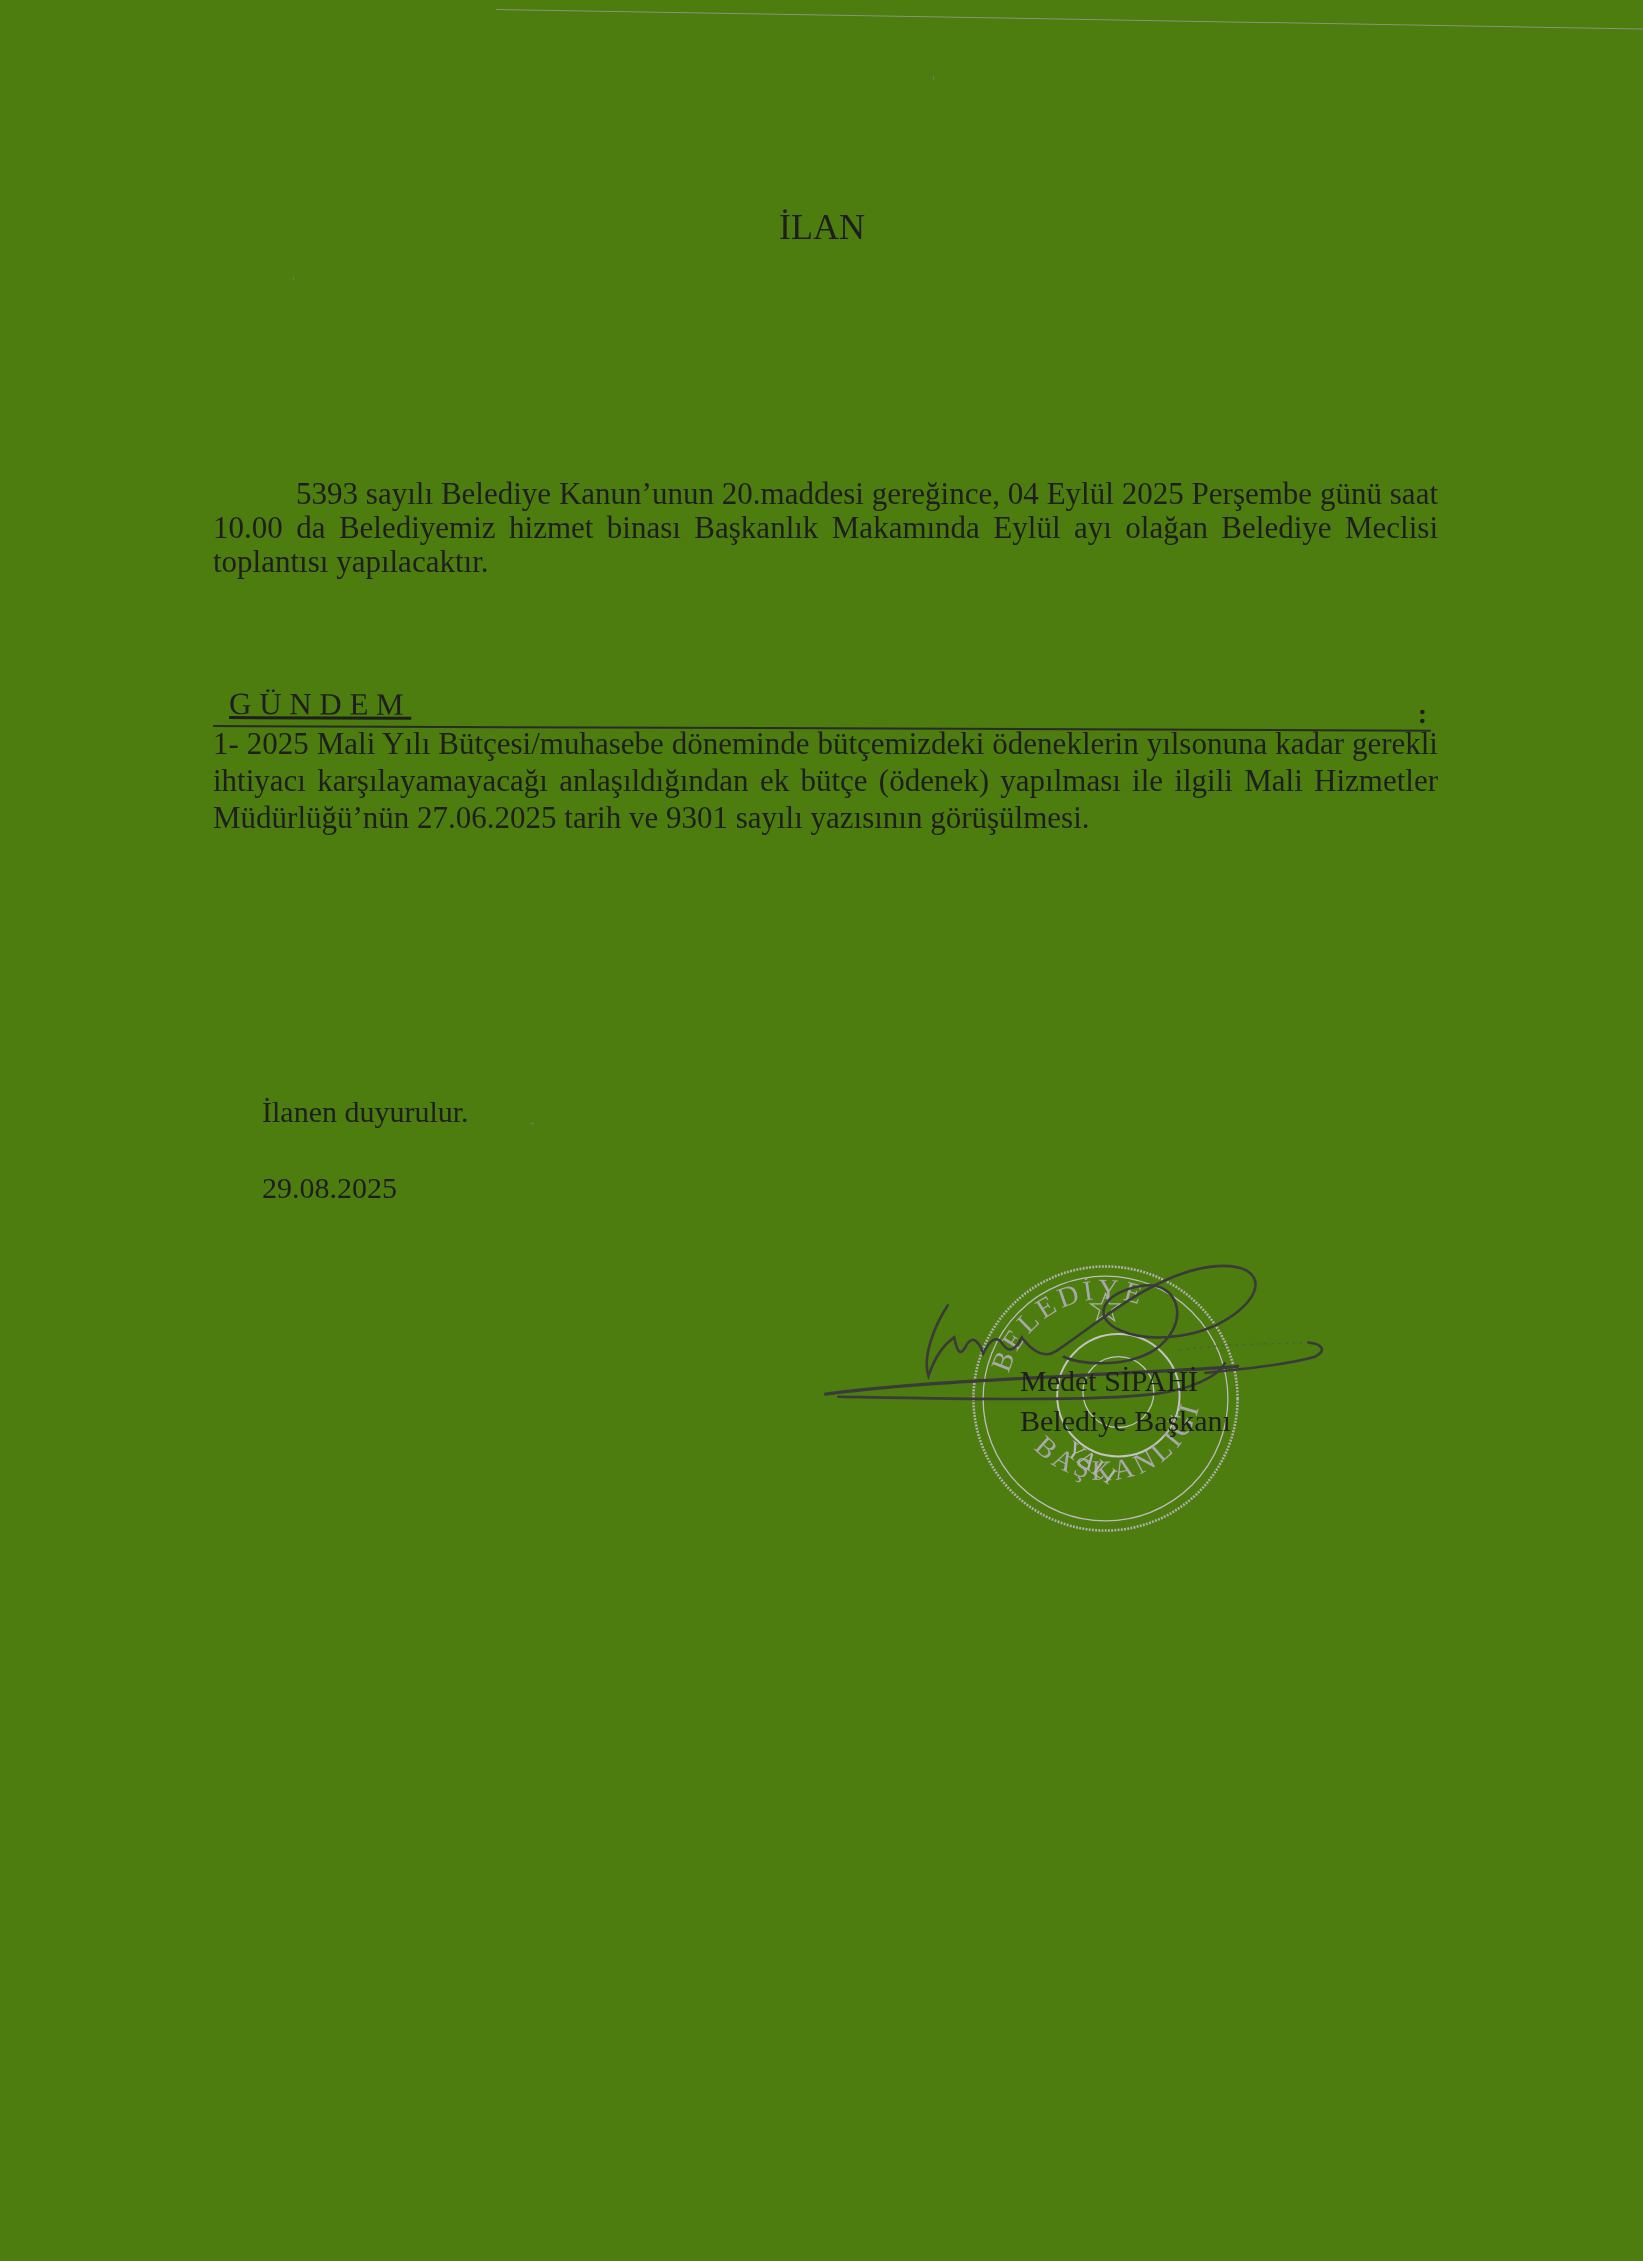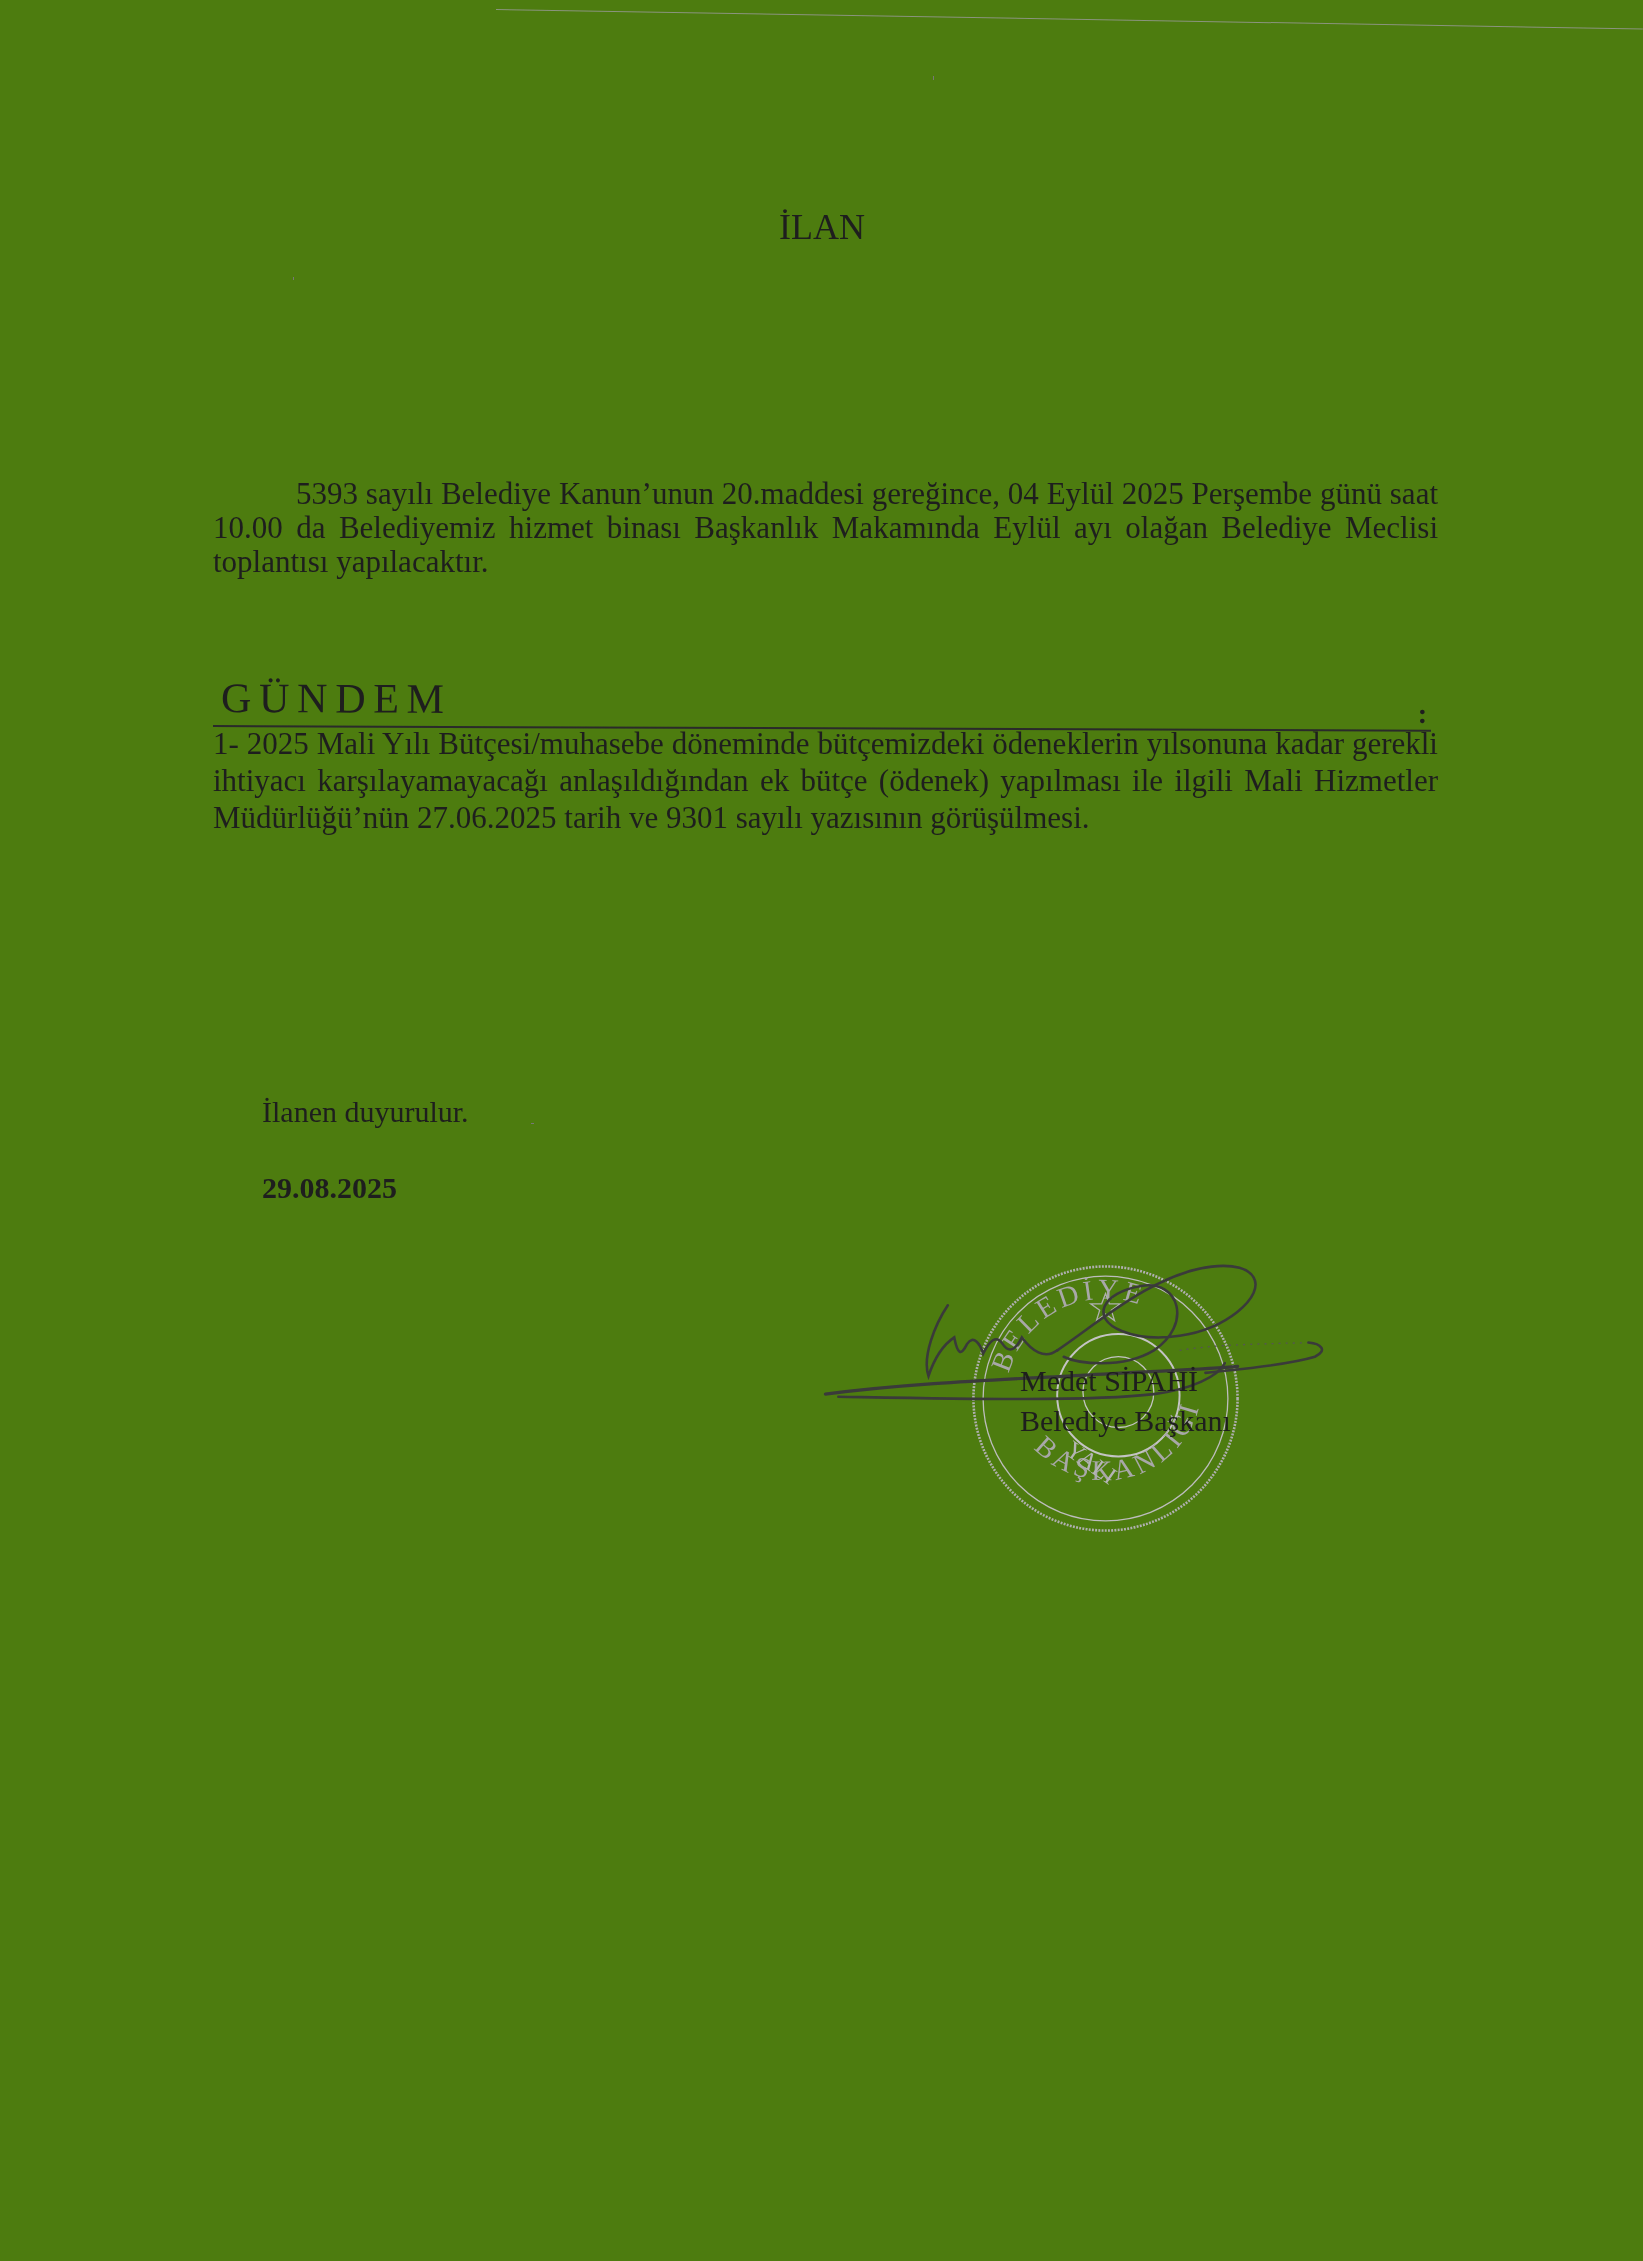--- a/index.html
+++ b/index.html
@@ -9,26 +9,26 @@
   .scan-edge { position: absolute; left: 496px; top: 9px; width: 1147px; height: 1.3px;
                background: #9a9a9a; transform: rotate(0.97deg); transform-origin: left center; opacity: .8; }
   .center { position: absolute; left: 0; width: 1644px; text-align: center; }
   .title { top: 208px; font-size: 36px; line-height: 39px; }
   .org1 { top: 284px; font-size: 32px; line-height: 36px; }
   .org2 { top: 324px; font-size: 32px; line-height: 36px; }
   .body-par { position: absolute; left: 213px; width: 1225px; top: 477px;
               font-size: 31px; line-height: 34px; text-align: justify; text-indent: 83px; }
   .gundem-row { position: absolute; left: 213px; width: 1218px; top: 685px; height: 40px;
                 border-bottom: 2.6px solid #2a2a2a; transform: rotate(0.22deg); transform-origin: left bottom; }
-  .gundem-label { position: absolute; left: 8px; bottom: 2.6px; font-size: 42px; letter-spacing: 7.7px; }
+  .gundem-label { position: absolute; left: 16px; bottom: 2.6px; font-size: 31px; letter-spacing: 7.7px; text-decoration: underline; }
   .gundem-colon { position: absolute; right: 3.9px; bottom: 0; font-size: 28px; font-weight: bold; }
   .agenda { position: absolute; left: 213px; width: 1225px; top: 725px;
             font-size: 31px; line-height: 37px; text-align: justify; }
   .closing { position: absolute; left: 262px; top: 1096px; font-size: 30px; line-height: 32px; }
-  .date { position: absolute; left: 262px; top: 1172px; font-size: 30px; line-height: 32px; font-weight: bold; }
+  .date { position: absolute; left: 262px; top: 1172px; font-size: 30px; line-height: 32px; }
   .seal { position: absolute; left: 967px; top: 1260px; width: 277px; height: 277px; }
   .signature { position: absolute; left: 819px; top: 1247px; width: 541px; height: 168px; }
   .sig-name { position: absolute; left: 1020px; top: 1365px; font-size: 30px; line-height: 32px; }
   .sig-title { position: absolute; left: 1020px; top: 1405px; font-size: 30px; line-height: 32px; }
   .speck { position: absolute; width: 2.6px; height: 1.3px; background: #777; }
 </style>
 </head>
 <body>
 
 <div class="page">

